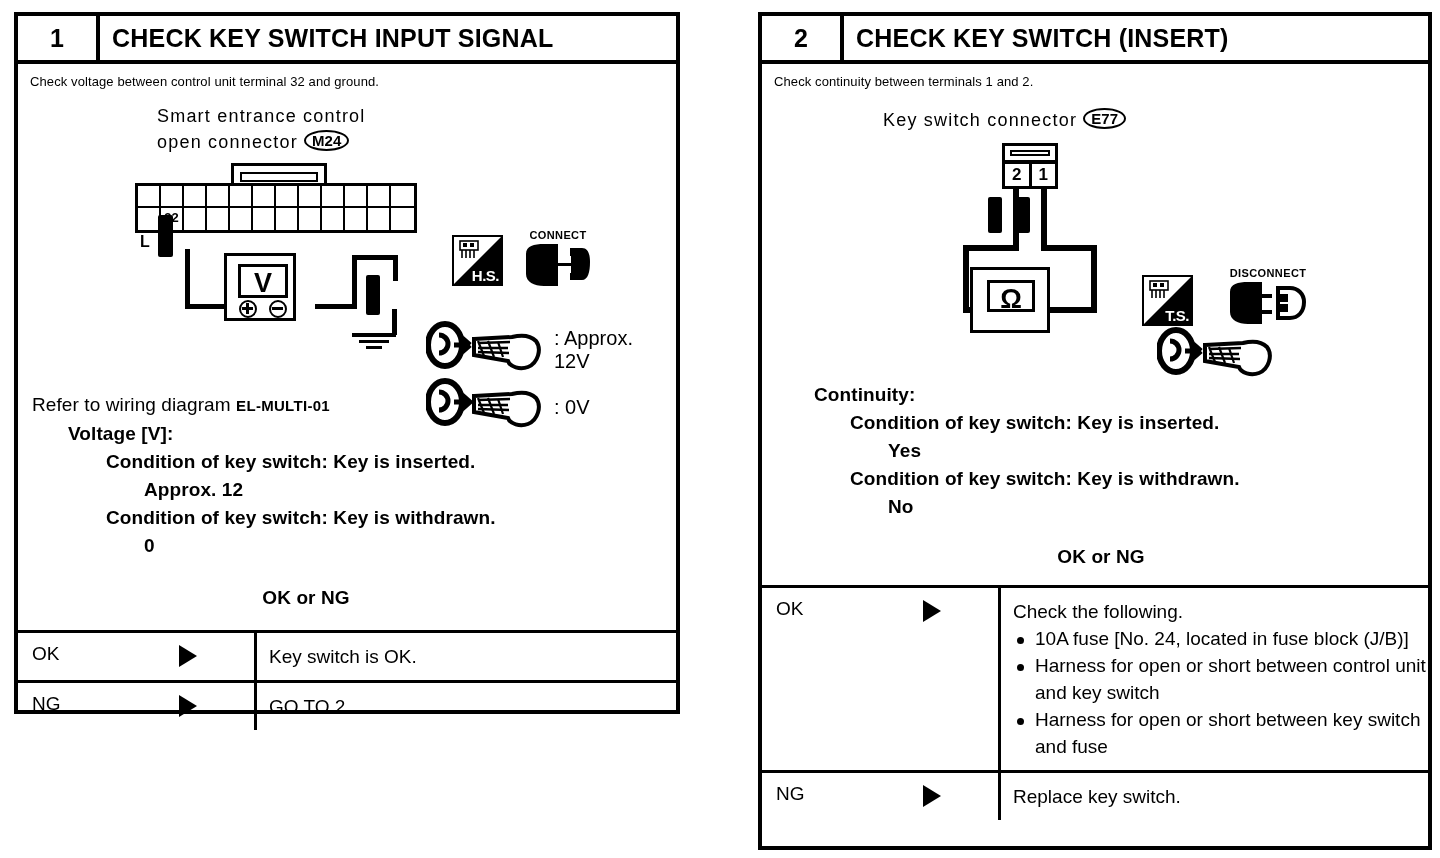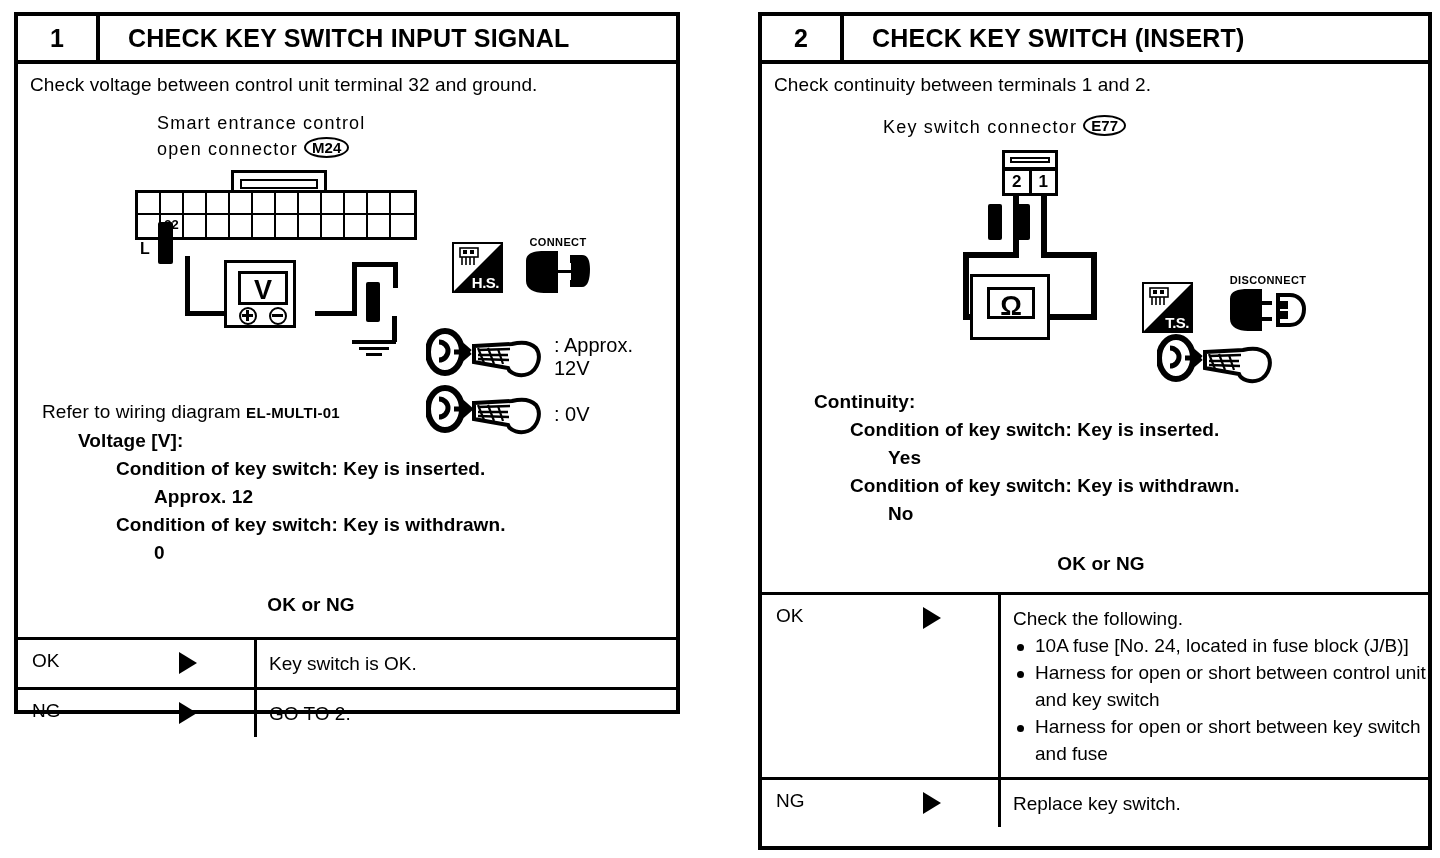--- a/index.html
+++ b/index.html
@@ -7,26 +7,26 @@
        font-family:"Liberation Sans",sans-serif;color:#000;}
 
   .panel{position:absolute;border:4px solid #000;background:#fff;box-sizing:border-box;}
   #panel-1{left:14px;top:12px;width:666px;height:702px;}
   #panel-2{left:758px;top:12px;width:674px;height:838px;}
 
   
   .step-header{display:flex;align-items:stretch;border-bottom:4px solid #000;height:44px;}
   .step-num{width:78px;display:flex;align-items:center;justify-content:center;
             border-right:4px solid #000;font-size:25px;font-weight:bold;}
-  .step-title{flex:1;display:flex;align-items:center;padding-left:28px;
+  .step-title{flex:1;display:flex;align-items:center;padding-left:12px;
               font-size:25px;font-weight:bold;letter-spacing:.2px;}
 
   
   .body{position:relative;padding:0;}
-  .lead{font-size:19px;padding:10px 0 0 12px;letter-spacing:.1px;}
+  .lead{font-size:13px;padding:10px 0 0 12px;letter-spacing:.1px;}
 
   
   .diagram{position:relative;height:300px;}
   .dwrap{position:absolute;margin-left:21px;}
 
   .conn-caption{font-size:18px;letter-spacing:1.2px;line-height:26px;white-space:nowrap;}
   .conn-code{display:inline-block;border:2.5px solid #000;border-radius:50%/50%;
              padding:0px 6px;font-size:15px;font-weight:bold;letter-spacing:0;
              line-height:17px;vertical-align:2px;}
 
@@ -222,21 +222,21 @@
           <path d="M28 26 L44 26 M36 19 L44 26 L36 33" stroke="#000" stroke-width="5" fill="none"></path>
           <path d="M48 20 L86 18 C94 16, 104 16, 110 22 C116 30, 112 44, 102 48
                    C94 51, 84 48, 82 42 L48 36 Z" fill="#fff" stroke="#000" stroke-width="4"></path>
           <path d="M52 24 L84 23 M52 29 L82 29 M52 33 L83 34" stroke="#000" stroke-width="2.4"></path>
           <path d="M52 22 L58 37 M62 22 L68 38 M72 23 L77 38" stroke="#000" stroke-width="2.2"></path>
         </svg>
         <div class="keyval">: 0V</div>
       </div>
     </div>
 
-    <div class="spec" style="padding-left:24px;padding-top:2px;">
+    <div class="spec" style="padding-left:14px;padding-top:2px;">
       <div>
         <span>Refer to wiring diagram</span>
         <span style="font-size:15px;font-weight:bold;letter-spacing:.3px;">EL-MULTI-01</span>
       </div>
       <div class="i1 b">Voltage [V]:</div>
       <div class="i2 b">Condition of key switch: Key is inserted.</div>
       <div class="i3 b">Approx. 12</div>
       <div class="i2 b">Condition of key switch: Key is withdrawn.</div>
       <div class="i3 b">0</div>
       <div class="okng">OK or NG</div>

